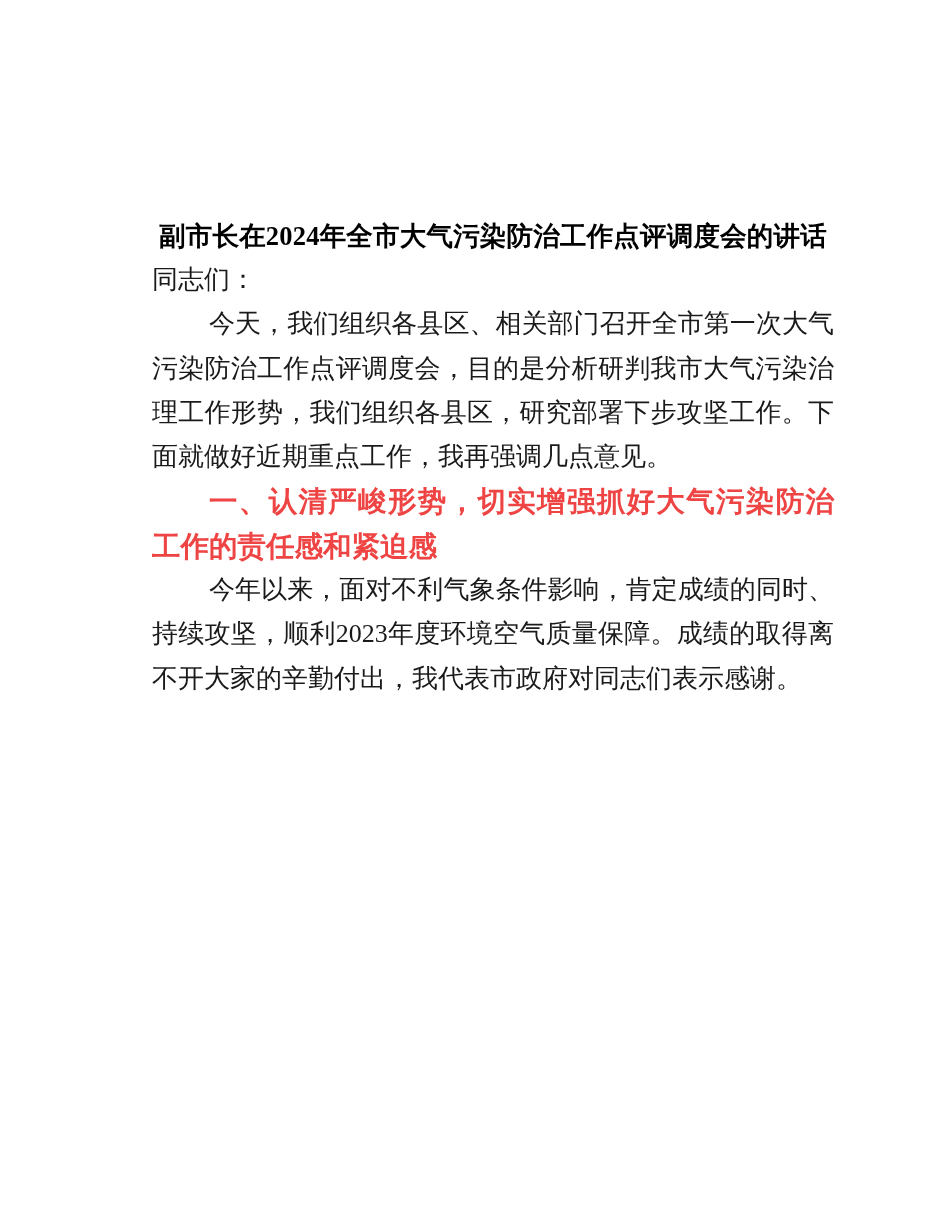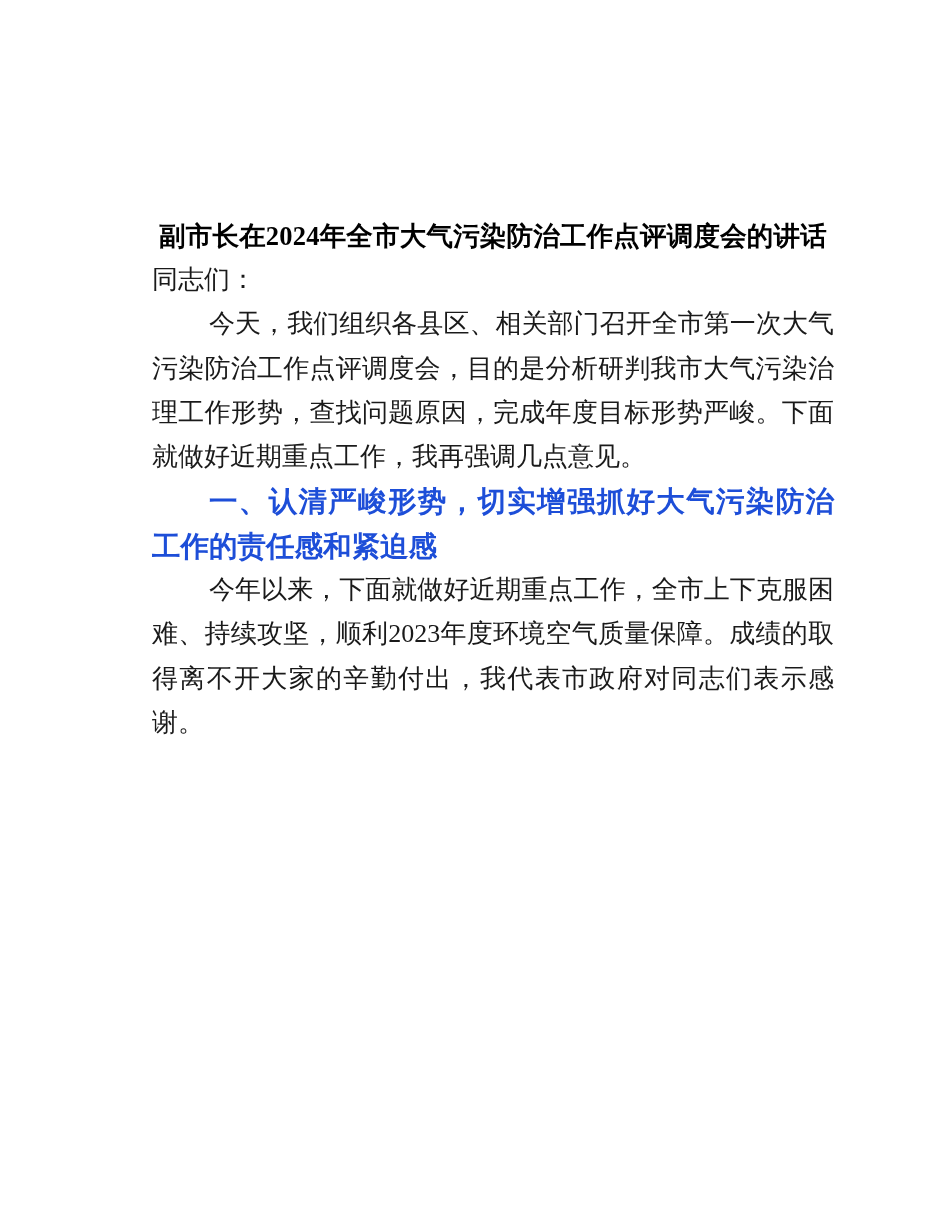--- a/index.html
+++ b/index.html
@@ -69,34 +69,34 @@
     font-family: "Liberation Sans", "DejaVu Sans", sans-serif;
     font-weight: bold;
     font-size: 28.5px;
     line-height: 44.3px;
     text-align: justify;
     text-align-last: left;
     text-justify: inter-ideograph;
     text-indent: 57px;
     margin: 0;
     word-break: break-all;
-    color: #1d4ed8;
+    color: #ef4444;
   }
 </style>
 </head>
 <body>
 
 <div class="page">
   <div class="content">
 
     <h1 class="doc-title">副市长在2024年全市大气污染防治工作点评调度会的讲话</h1>
 
     <p class="para noindent">同志们：</p>
 
-    <p class="para indent">今天，我们组织各县区、相关部门召开全市第一次大气污染防治工作点评调度会，目的是分析研判我市大气污染治理工作形势，查找问题原因，完成年度目标形势严峻。下面就做好近期重点工作，我再强调几点意见。</p>
+    <p class="para indent">今天，我们组织各县区、相关部门召开全市第一次大气污染防治工作点评调度会，目的是分析研判我市大气污染治理工作形势，我们组织各县区，研究部署下步攻坚工作。下面就做好近期重点工作，我再强调几点意见。</p>
 
     <p class="section-heading">一、认清严峻形势，切实增强抓好大气污染防治工作的责任感和紧迫感</p>
 
-    <p class="para indent">今年以来，下面就做好近期重点工作，全市上下克服困难、持续攻坚，顺利2023年度环境空气质量保障。成绩的取得离不开大家的辛勤付出，我代表市政府对同志们表示感谢。</p>
+    <p class="para indent">今年以来，面对不利气象条件影响，肯定成绩的同时、持续攻坚，顺利2023年度环境空气质量保障。成绩的取得离不开大家的辛勤付出，我代表市政府对同志们表示感谢。</p>
 
 
   </div>
 </div>
 
 </body></html>

